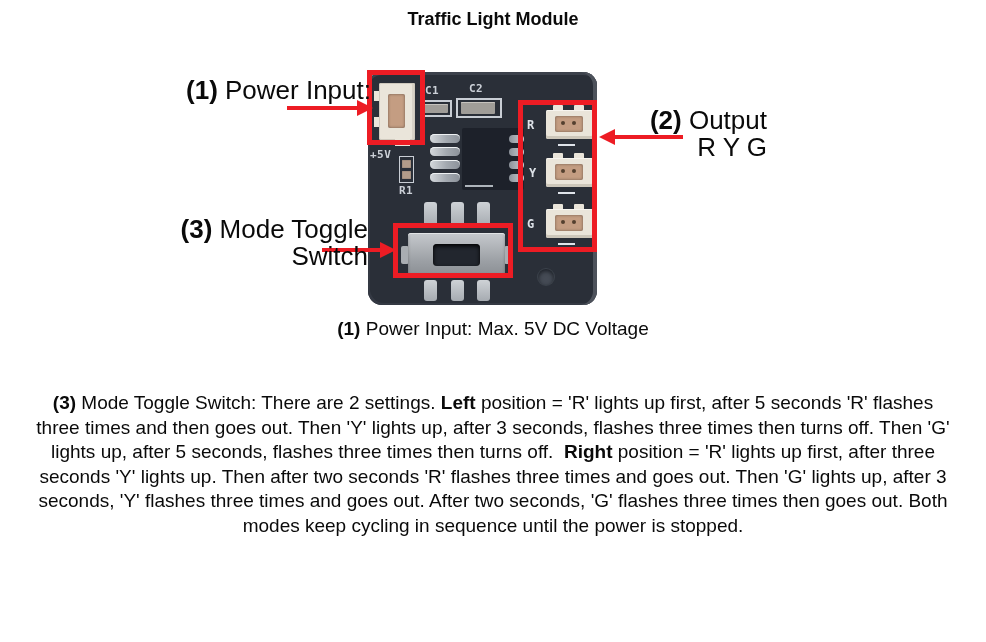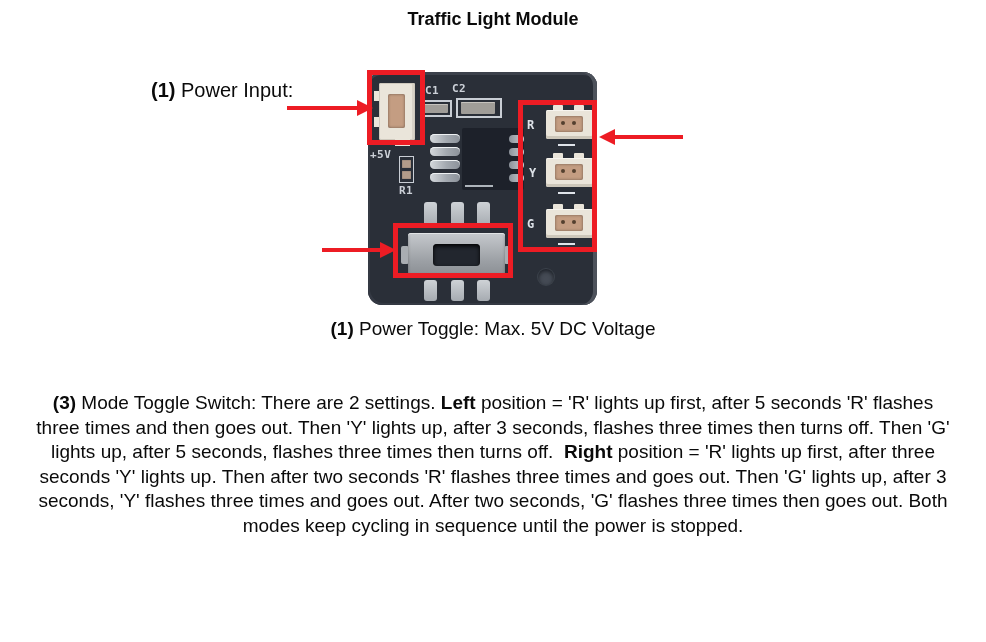--- a/index.html
+++ b/index.html
@@ -69,21 +69,21 @@
           background:#454b55; box-shadow: inset 0 2px 4px #1b1f26, 0 0 0 1px #3b414a; }
 
   
   .hbox { position:absolute; border:5px solid var(--red); z-index:3; }
   .arrow { position:absolute; z-index:3; }
   .shaft { position:absolute; top:6px; height:4px; background:var(--red); }
   .head  { position:absolute; top:0; width:0; height:0; border-top:8px solid transparent; border-bottom:8px solid transparent; }
   .head-right { border-left:16px solid var(--red); right:0; }
   .head-left  { border-right:16px solid var(--red); left:0; }
 
-  .callout { position:absolute; text-align:left; font-size:20px; line-height:27px; z-index:4; }
+  .callout { position:absolute; text-align:right; font-size:26px; line-height:27px; z-index:4; }
 
   
   .desc { position:absolute; left:20px; right:20px; text-align:center; font-size:19px; line-height:24.5px; }
   .b { font-weight:700; }
 </style>
 </head>
 <body>
 
 <div class="page">
 
@@ -92,21 +92,21 @@
   <div class="pcb">
 
     <div class="jstv">
       <div class="tab2"></div>
       <div class="body"></div>
       <div class="slot"></div>
       <div class="tab"></div>
     </div>
 
     <div class="ss" style="left:57px; top:12px;">C1</div>
-    <div class="ss" style="left:84px; top:10px;">C2</div>
+    <div class="ss" style="left:101px; top:10px;">C2</div>
     <div class="ss" style="left:2px; top:76px;">+5V</div>
     <div class="ss" style="left:31px; top:112px;">R1</div>
     <div class="ss" style="left:136px; top:100px;">U1</div>
 
     <div class="capbox" style="left:52px; top:28px; width:32px; height:17px;">
       <div class="capel" style="left:2px; top:2px; width:24px; height:9px;"></div>
     </div>
     <div class="capbox" style="left:88px; top:26px; width:46px; height:20px;">
       <div class="capel" style="left:3px; top:2px; width:34px; height:12px;"></div>
     </div>
@@ -182,17 +182,25 @@
       <div class="shaft" style="left:14px; width:70px;"></div>
   </div>
   <div class="arrow" style="left:322px; top:242px; width:74px; height:16px;">
     <div class="shaft" style="left:0; width:60px;"></div>
       <div class="head head-right"></div>
   </div>
 
   <div class="callout" style="left:151px; top:77px; width:220px;">
     <div><span class="b">(1) </span><span>Power Input:</span></div>
   </div>
-
-  <div class="desc" style="top:317px;"><span class="b">(1) </span><span>Power Toggle: Max. 5V DC Voltage</span></div>
+  <div class="callout" style="left:627px; top:107px; width:140px;">
+    <div><span class="b">(2) </span><span>Output</span></div>
+    <div>R Y G</div>
+  </div>
+  <div class="callout" style="left:148px; top:216px; width:220px;">
+    <div><span class="b">(3) </span><span>Mode Toggle</span></div>
+    <div>Switch</div>
+  </div>
+
+  <div class="desc" style="top:317px;"><span class="b">(1) </span><span>Power Input: Max. 5V DC Voltage</span></div>
   <div class="desc" style="top:391px; left:32px; right:32px;"><span class="b">(3) </span><span>Mode Toggle Switch: There are 2 settings. </span><span class="b">Left</span><span> position = 'R' lights up first, after 5 seconds 'R' flashes three times and then goes out. Then 'Y' lights up, after 3 seconds, flashes three times then turns off. Then 'G' lights up, after 5 seconds, flashes three times then turns off.&nbsp; </span><span class="b">Right</span><span> position = 'R' lights up first, after three seconds 'Y' lights up. Then after two seconds 'R' flashes three times and goes out. Then 'G' lights up, after 3 seconds, 'Y' flashes three times and goes out. After two seconds, 'G' flashes three times then goes out. Both modes keep cycling in sequence until the power is stopped.</span></div>
 
 </div>
 
 </body></html>

